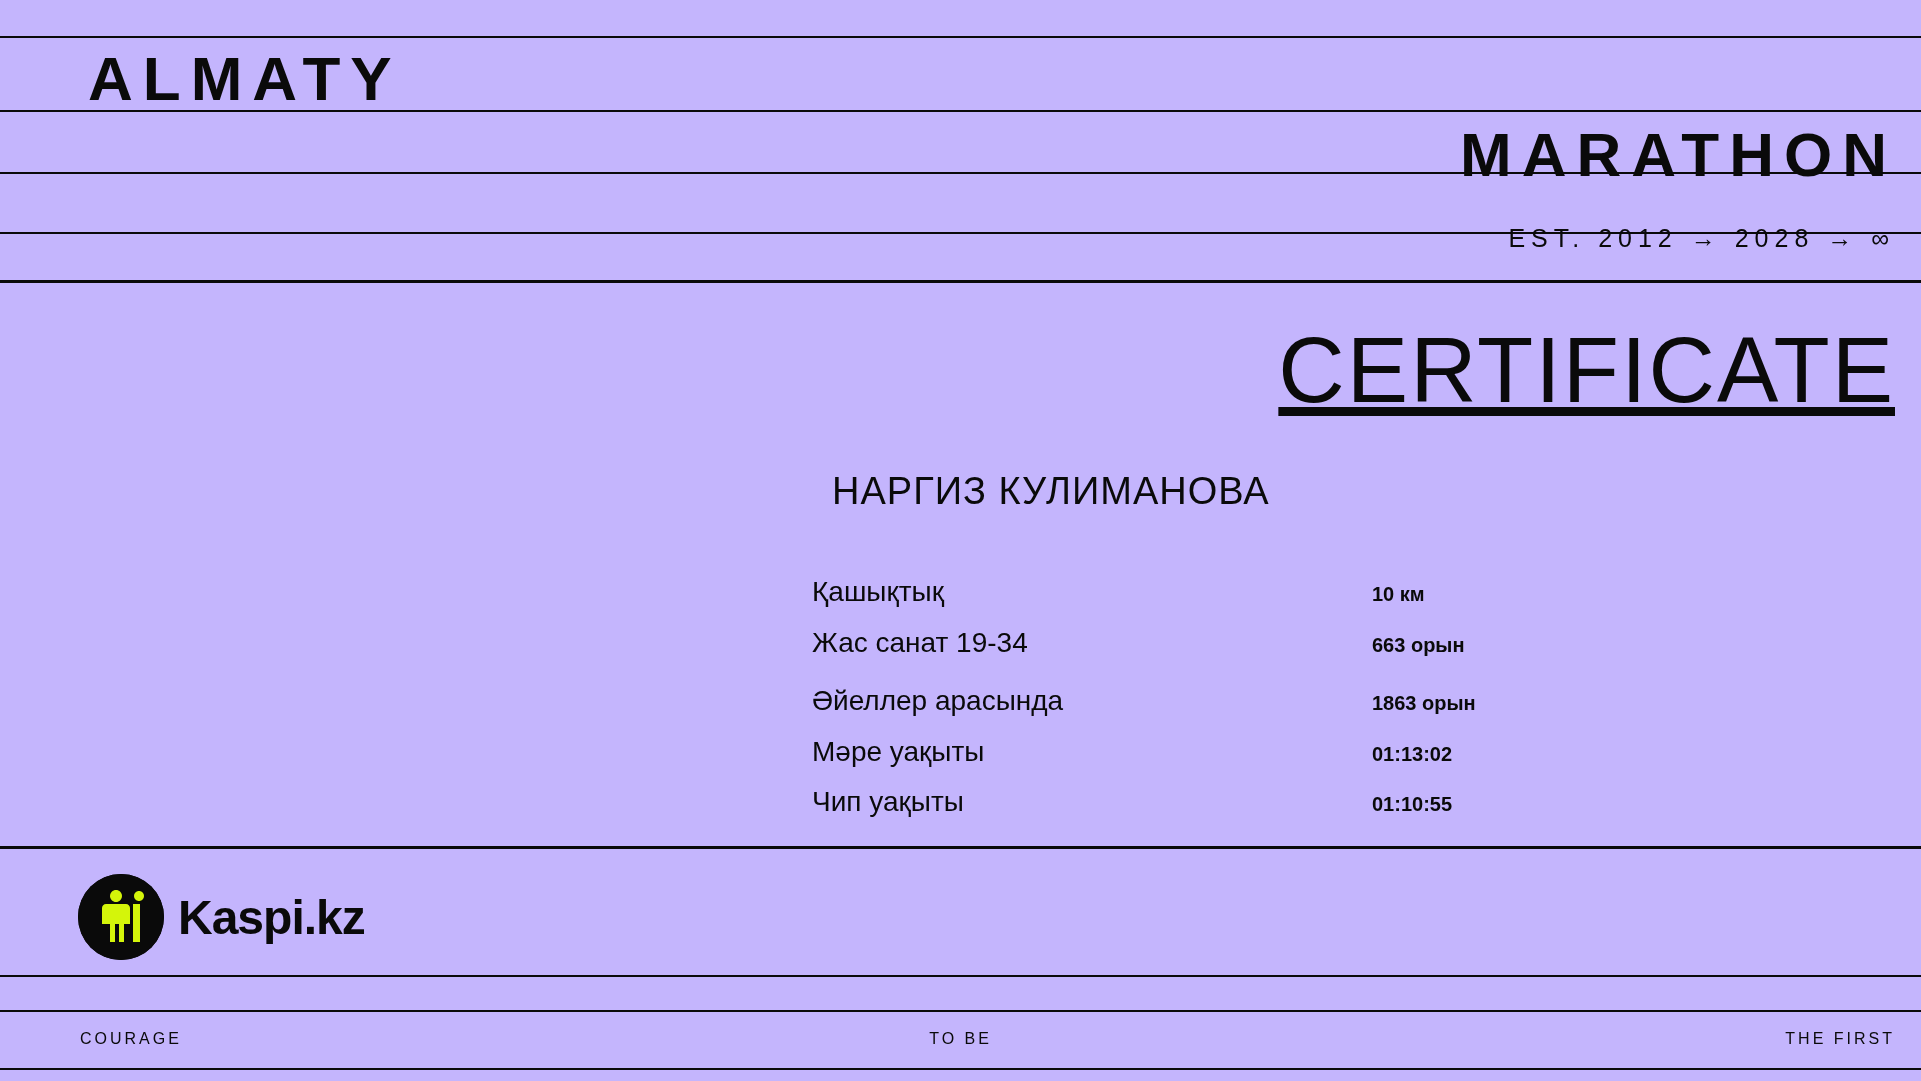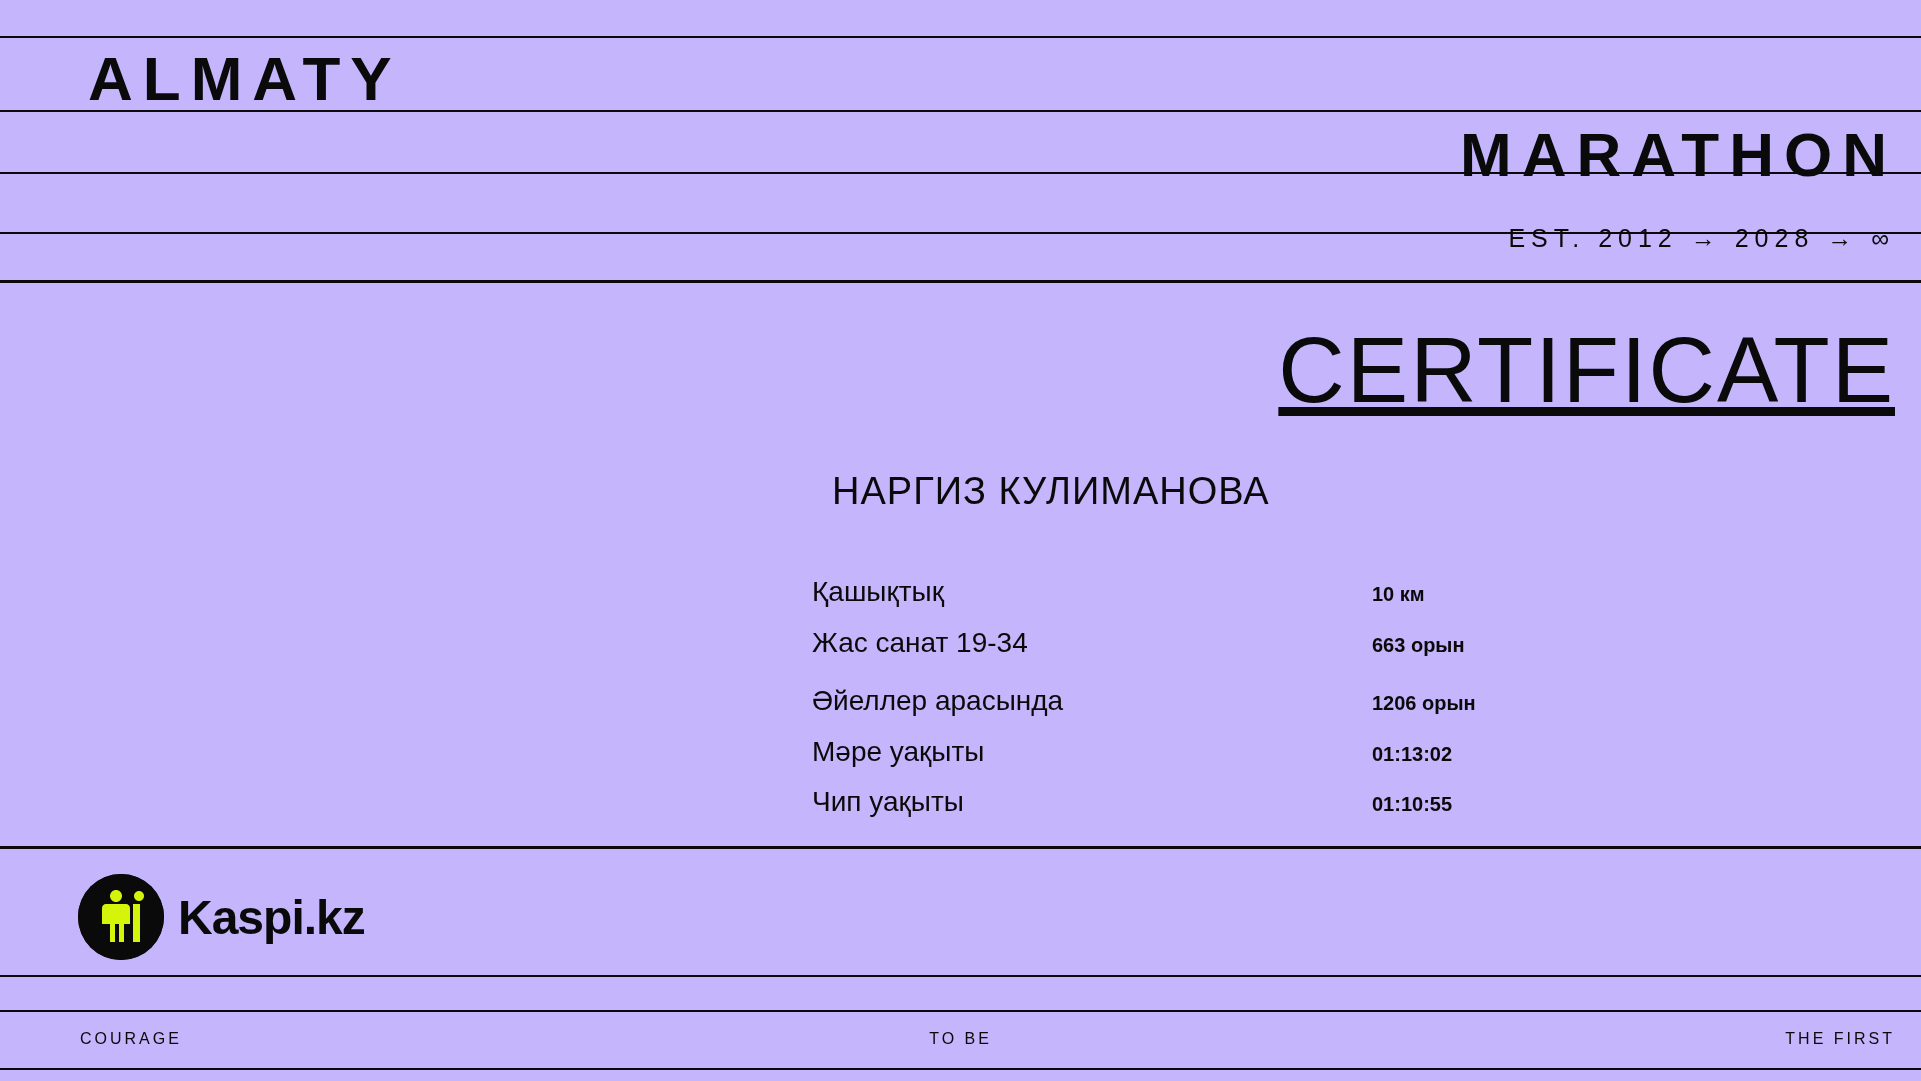--- a/index.html
+++ b/index.html
@@ -204,21 +204,21 @@
     <div class="res-row tight">
       <div class="res-label">Қашықтық</div>
       <div class="res-value">10 км</div>
     </div>
     <div class="res-row gap">
       <div class="res-label">Жас санат 19-34</div>
       <div class="res-value">663 орын</div>
     </div>
     <div class="res-row tight">
       <div class="res-label">Әйеллер арасында</div>
-      <div class="res-value">1206 орын</div>
+      <div class="res-value">1863 орын</div>
     </div>
     <div class="res-row tight">
       <div class="res-label">Мәре уақыты</div>
       <div class="res-value">01:13:02</div>
     </div>
     <div class="res-row">
       <div class="res-label">Чип уақыты</div>
       <div class="res-value">01:10:55</div>
     </div>
   </div>

